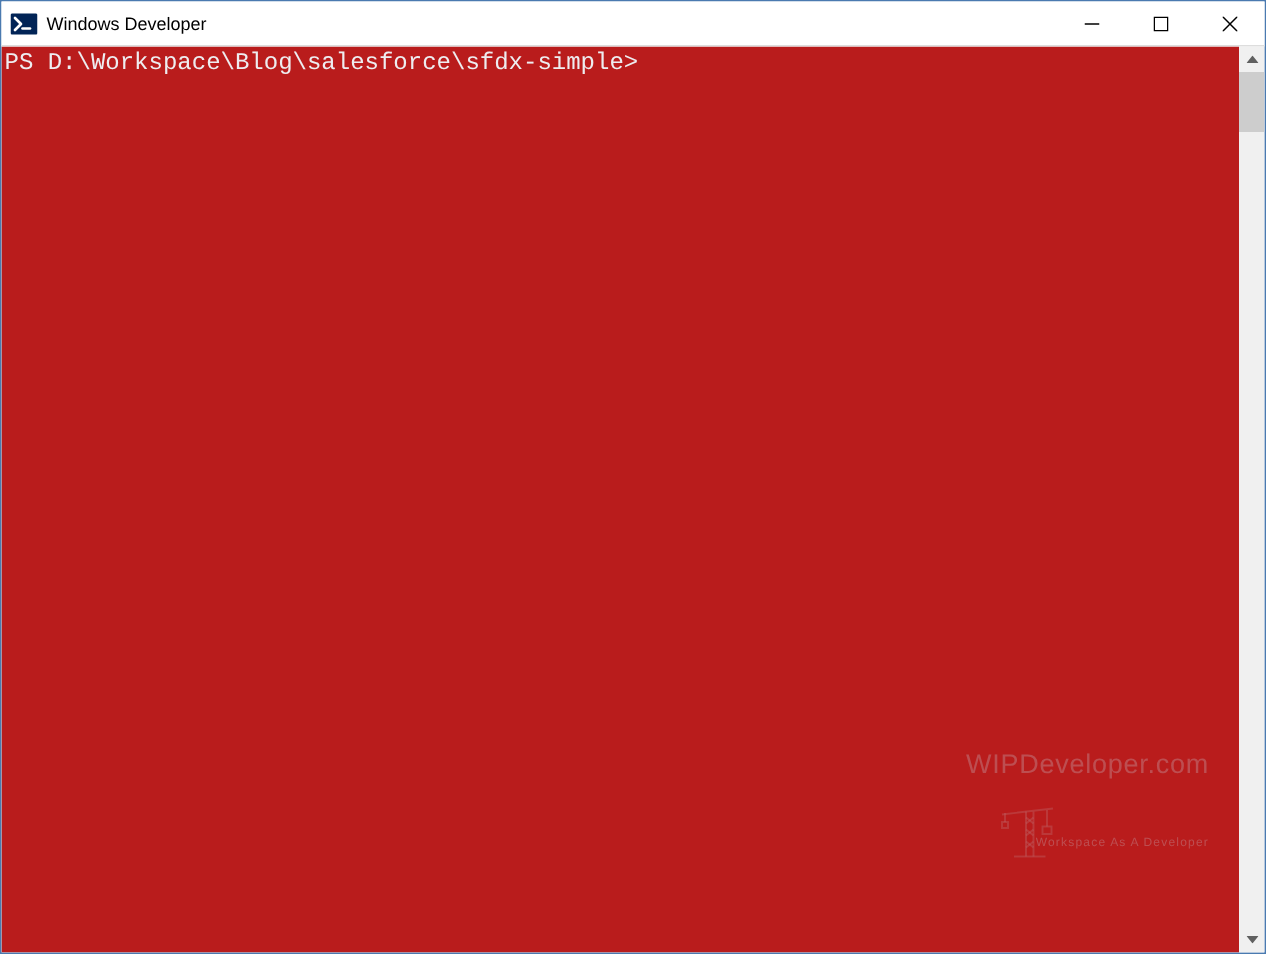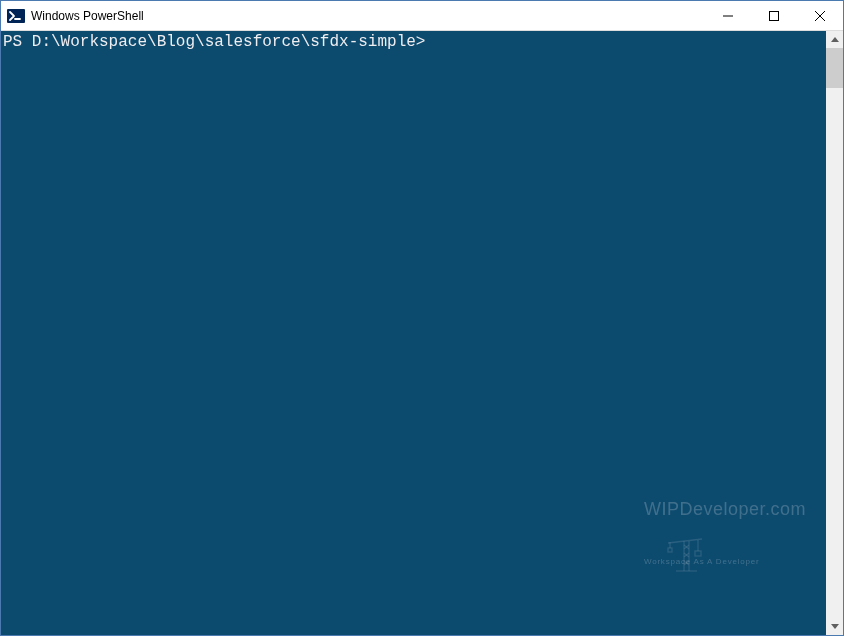--- a/index.html
+++ b/index.html
@@ -61,38 +61,39 @@
       width: 10px;
       height: 10px;
     }
     .content-wrap {
       flex: 1;
       display: flex;
       overflow: hidden;
     }
     .terminal {
       flex: 1;
-      background: #0c4a6e;
+      background: #b91c1c;
       color: #eeedf0;
       font-family: Consolas, "Courier New", monospace;
       font-size: 16px;
       line-height: 1.2;
       padding: 2px 0 0 2px;
       white-space: pre;
       overflow: hidden;
       position: relative;
     }
     .prompt-line {
       display: inline;
     }
     .watermark {
       position: absolute;
       bottom: 30px;
       right: 20px;
       color: rgba(200, 210, 220, 0.28);
+      text-align: right;
       font-family: "Segoe UI", sans-serif;
       pointer-events: none;
       margin-left: 44px;
     }
     .watermark .crane {
       position: absolute;
       right: 100px;
       bottom: 30px;
       opacity: 0.35;
     }
@@ -144,21 +145,21 @@
 
 <div class="window">
   <div class="titlebar">
     <div class="app-icon">
       <svg viewBox="0 0 18 18" width="18" height="18">
         <rect x="0" y="2" width="18" height="14" rx="1" fill="#012456"></rect>
         <path d="M 3 5 L 7 9 L 3 13" stroke="#fff" stroke-width="1.8" fill="none" stroke-linecap="round" stroke-linejoin="round"></path>
         <line x1="8" y1="12" x2="13" y2="12" stroke="#fff" stroke-width="1.8" stroke-linecap="round"></line>
       </svg>
     </div>
-    <div class="title-text">Windows PowerShell</div>
+    <div class="title-text">Windows Developer</div>
     <div class="window-controls">
       <div class="win-btn">
         <svg viewBox="0 0 10 10">
             <line x1="0" y1="5" x2="10" y2="5" stroke="#000" stroke-width="1"></line>
           </svg>
       </div>
       <div class="win-btn">
         <svg viewBox="0 0 10 10">
             <rect x="0.5" y="0.5" width="9" height="9" stroke="#000" stroke-width="1" fill="none"></rect>
           </svg>

